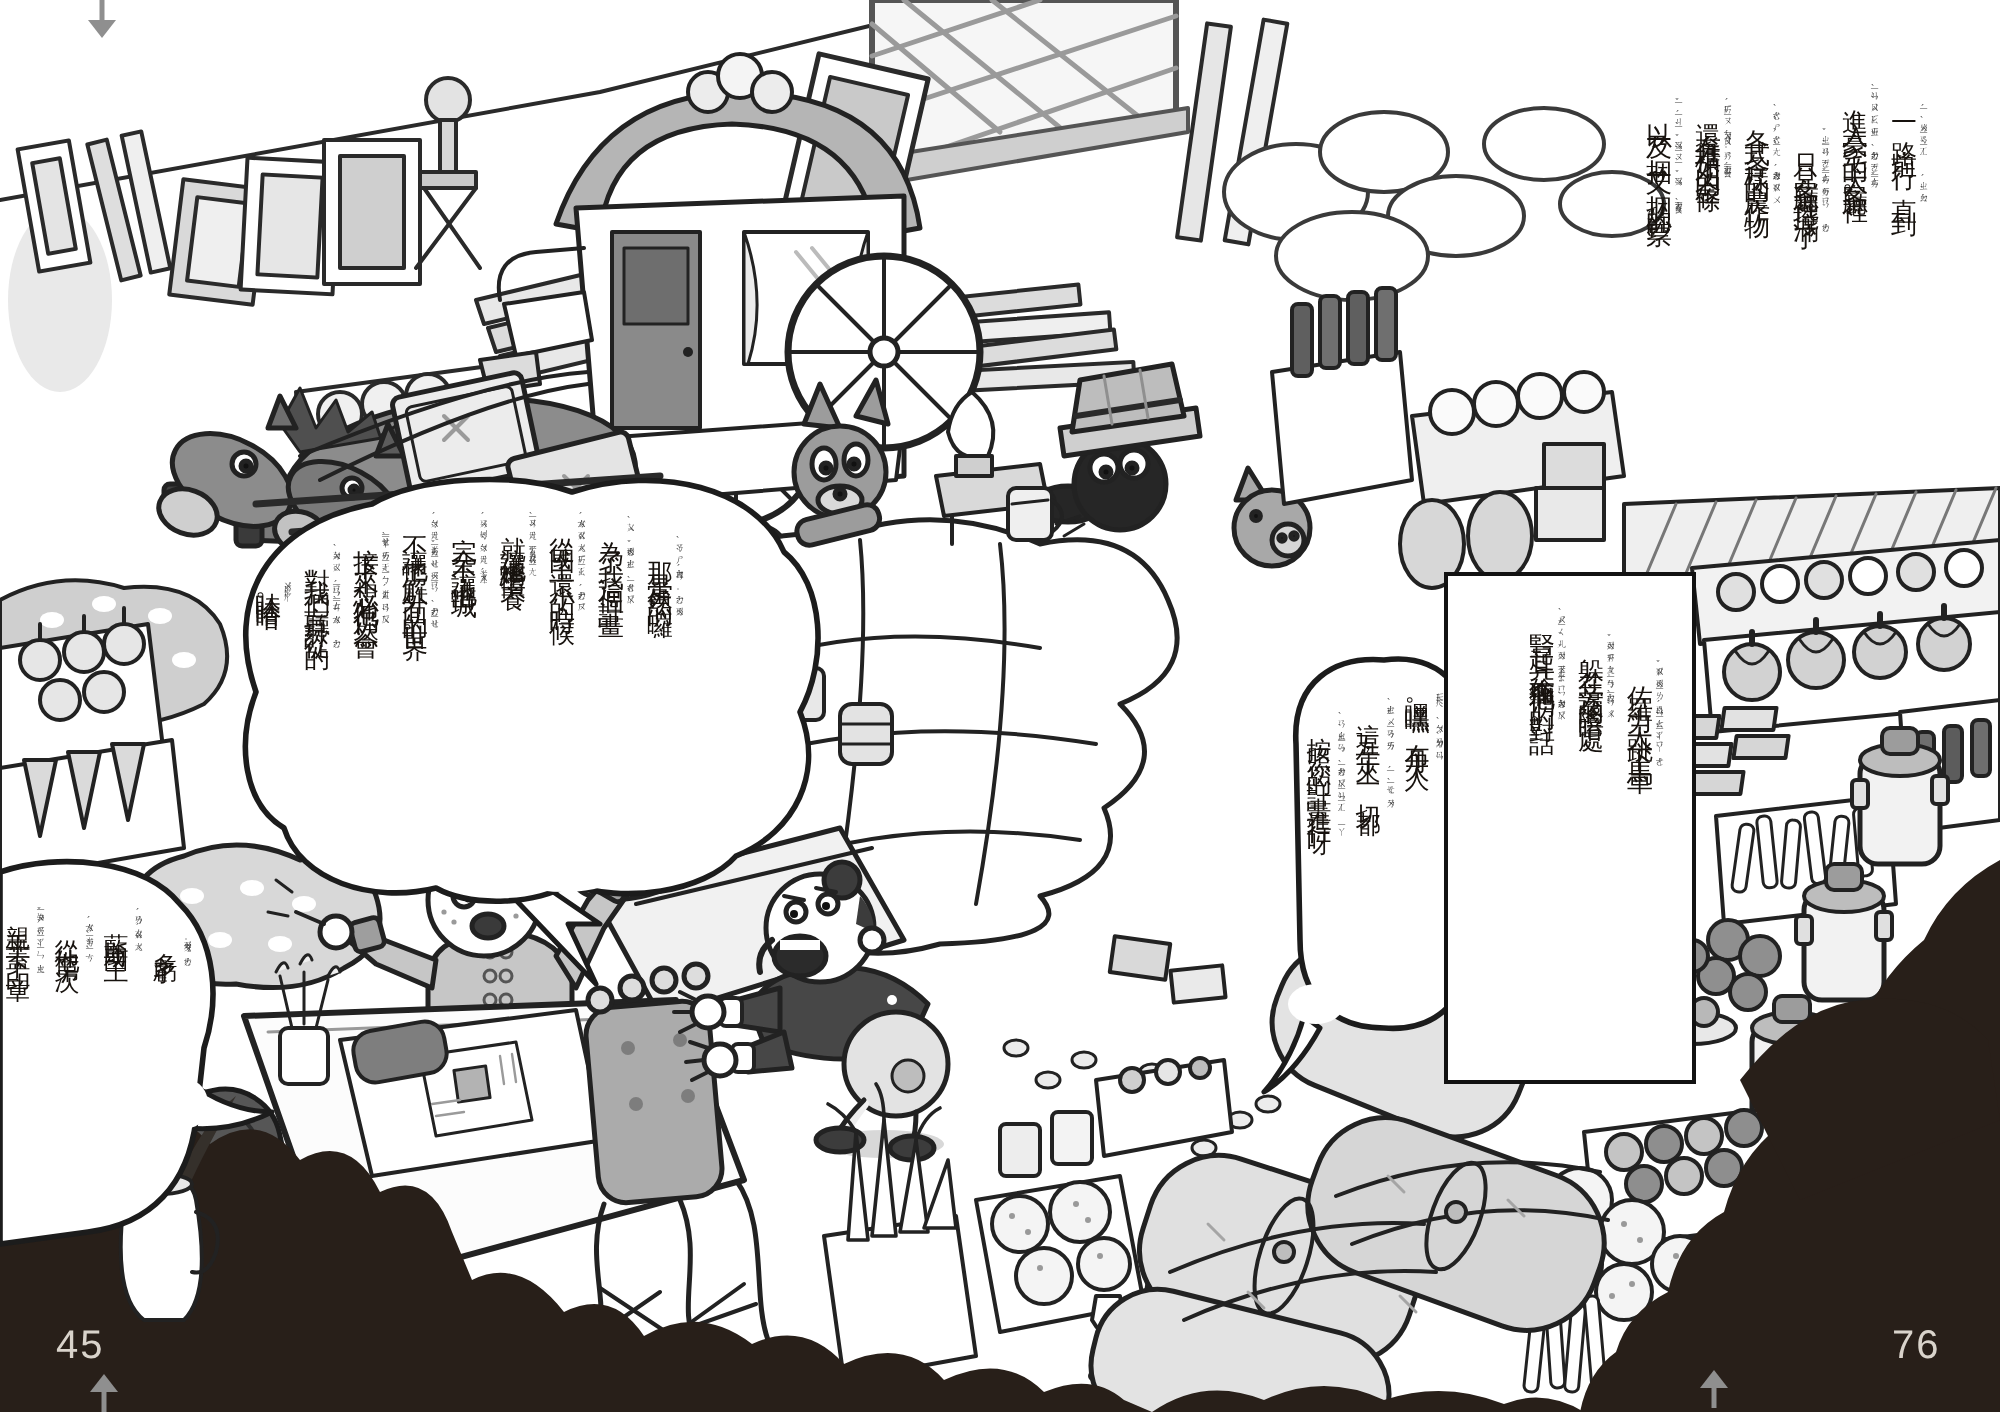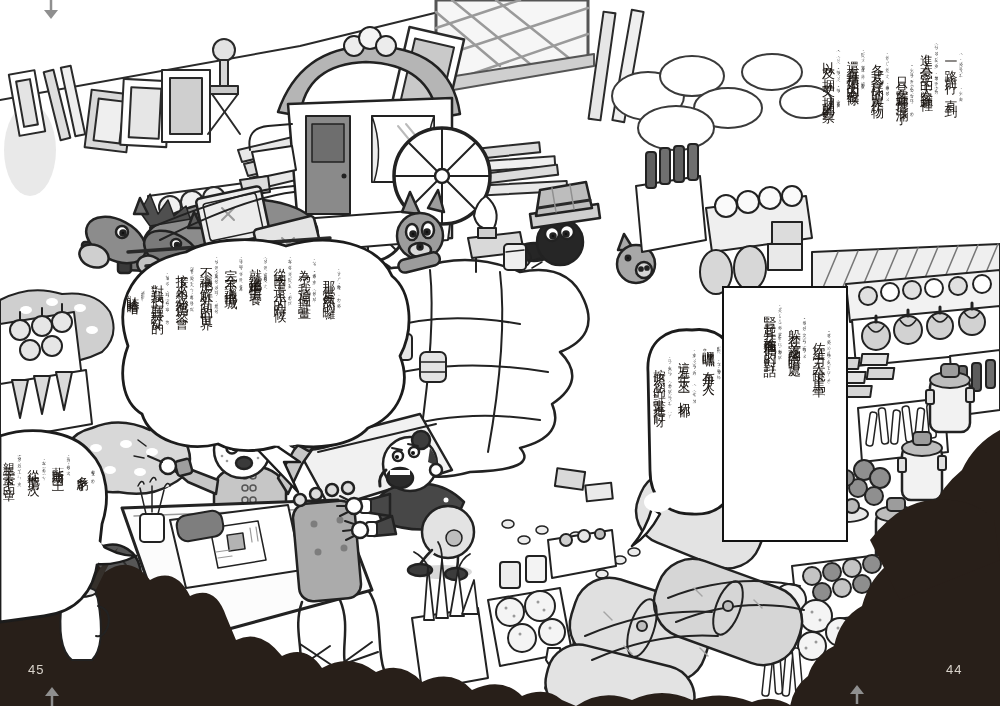--- a/index.html
+++ b/index.html
@@ -32,21 +32,21 @@
   #bubble-thanks-text .vline:nth-child(2){margin-top:2px}
   #bubble-thanks-text .vline:nth-child(3){margin-top:6px}
 
   #narr-top-right{top:42px;right:34px;height:232px;}
   #narr-mid-box{position:absolute;left:722px;top:286px;width:122px;height:252px;background:#fff;border:2px solid #121212;}
   #narr-mid-text{top:16px;right:12px;height:225px;}
   #bubble-plan-text{top:256px;right:656px;height:218px;}
   #bubble-hey-text{top:342px;right:276px;height:192px;}
   #bubble-thanks-text{top:452px;right:902px;height:168px;}
 
-  .pagenum{position:absolute;font-family:"Liberation Sans",sans-serif;font-size:13px;color:#d9d3cb;letter-spacing:1px;}
+  .pagenum{position:absolute;font-family:"Liberation Sans",sans-serif;font-size:20px;color:#d9d3cb;letter-spacing:1px;}
   #pn-left{left:28px;top:662px;}
   #pn-right{left:946px;top:662px;}
   .navarrow{position:absolute;width:16px;height:20px;}
 </style>
 </head>
 <body>
 
 <div id="stage">
 
 <svg class="art" viewBox="0 0 1000 706" stroke-linejoin="round" stroke-linecap="round">
@@ -695,21 +695,21 @@
       <div class="vline"><ruby><span>按</span><rt>ㄢˋ</rt></ruby><ruby><span>照</span><rt>ㄓㄠˋ</rt></ruby><ruby><span>您</span><rt>ㄋㄧㄣˊ</rt></ruby><ruby><span>的</span><rt>˙ㄉㄜ</rt></ruby><ruby><span>計</span><rt>ㄐㄧˋ</rt></ruby><ruby><span>畫</span><rt>ㄏㄨㄚˋ</rt></ruby><ruby><span>進</span><rt>ㄐㄧㄣˋ</rt></ruby><ruby><span>行</span><rt>ㄒㄧㄥˊ</rt></ruby><ruby><span>呀</span><rt>˙ㄧㄚ</rt></ruby><span class="punct">。</span></div>
     </div>
   <div id="bubble-thanks-text" class="vtext fs12">
       <div class="vline"><ruby><span>多</span><rt>ㄉㄨㄛ</rt></ruby><ruby><span>虧</span><rt>ㄎㄨㄟ</rt></ruby><ruby><span>了</span><rt>˙ㄌㄜ</rt></ruby></div>
       <div class="vline"><ruby><span>藍</span><rt>ㄌㄢˊ</rt></ruby><ruby><span>斯</span><rt>ㄙ</rt></ruby><ruby><span>國</span><rt>ㄍㄨㄛˊ</rt></ruby><ruby><span>王</span><rt>ㄨㄤˊ</rt></ruby><span class="punct">，</span></div>
       <div class="vline"><ruby><span>從</span><rt>ㄘㄨㄥˊ</rt></ruby><ruby><span>他</span><rt>ㄊㄚ</rt></ruby><ruby><span>第</span><rt>ㄉㄧˋ</rt></ruby><ruby><span>一</span><rt>ㄧ</rt></ruby><ruby><span>次</span><rt>ㄘˋ</rt></ruby></div>
       <div class="vline"><ruby><span>親</span><rt>ㄑㄧㄣ</rt></ruby><ruby><span>手</span><rt>ㄕㄡˇ</rt></ruby><ruby><span>蓋</span><rt>ㄍㄞˋ</rt></ruby><ruby><span>下</span><rt>ㄒㄧㄚˋ</rt></ruby><ruby><span>印</span><rt>ㄧㄣˋ</rt></ruby><ruby><span>章</span><rt>ㄓㄤ</rt></ruby><span class="punct">，</span></div>
     </div>
 
   <div id="pn-left" class="pagenum">45</div>
-  <div id="pn-right" class="pagenum">44</div>
+  <div id="pn-right" class="pagenum">76</div>
 
   <svg class="navarrow" style="left:43px;top:0px" viewBox="0 0 16 20">
     <line x1="8" y1="0" x2="8" y2="11" stroke="#8f8f8f" stroke-width="2.5"></line>
     <polygon points="1,10 15,10 8,19" fill="#8f8f8f"></polygon>
   </svg>
   <svg class="navarrow" style="left:44px;top:686px" viewBox="0 0 16 20">
     <polygon points="1,10 15,10 8,1" fill="#8f8f8f"></polygon>
     <line x1="8" y1="9" x2="8" y2="20" stroke="#8f8f8f" stroke-width="2.5"></line>
   </svg>
   <svg class="navarrow" style="left:849px;top:684px" viewBox="0 0 16 20">

